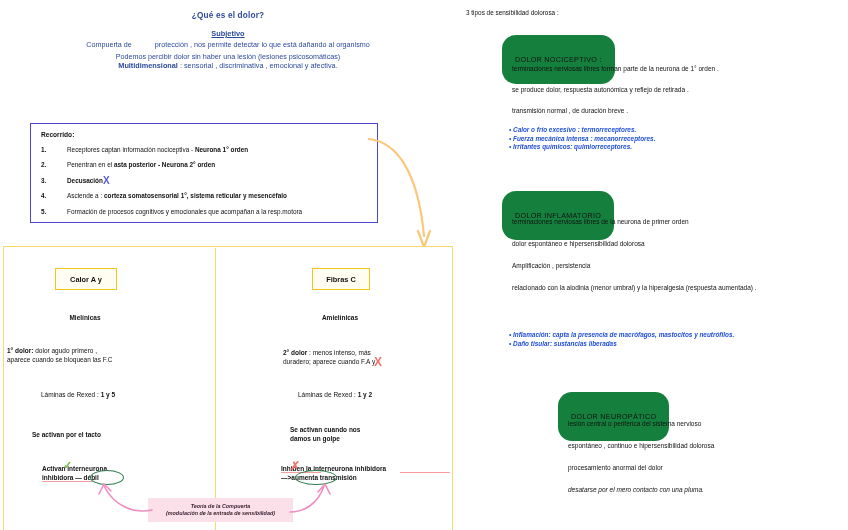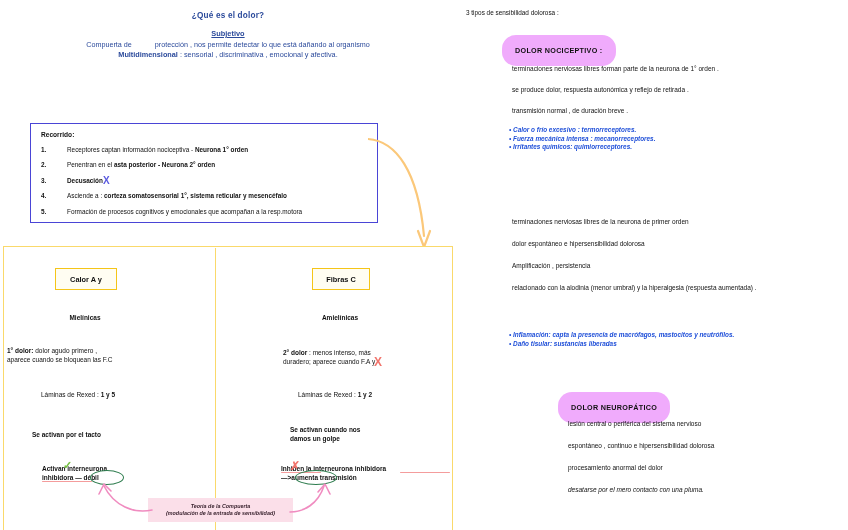--- a/index.html
+++ b/index.html
@@ -68,40 +68,41 @@
     background:#fbdfe9;display:flex;flex-direction:column;align-items:center;justify-content:center;
     font-size:5.4px;font-style:italic;font-weight:bold;color:#3b2430;line-height:7px;text-align:center;
   }
   .pink-arrow{position:absolute;pointer-events:none;}
 
   
   .right-col{position:absolute;left:458px;top:0;width:390px;height:530px;}
   .r-intro{position:absolute;left:8px;top:9px;font-size:6.4px;color:#111;}
 
   .pill{
-    position:absolute;background:#f0abfc;border-radius:14px;
-    padding:11px 13px;font-size:7.2px;font-weight:bold;color:#111;letter-spacing:.3px;
+    position:absolute;background:#15803d;border-radius:14px;
+    padding:20px 13px;font-size:7.2px;font-weight:normal;color:#111;letter-spacing:.3px;
     display:inline-block;
   }
   .r-line{position:absolute;font-size:6.5px;color:#111;line-height:9px;}
   .r-bullets{position:absolute;font-size:6.4px;color:#1f4fd8;font-style:italic;font-weight:bold;line-height:8.6px;}
 </style>
 </head>
 <body>
 
 <div class="page">
 
   <div class="left-col">
 
     <div class="header-block">
       <div class="h-title">¿Qué es el dolor?</div>
       <div class="h-sub">Subjetivo</div>
       <div class="h-line">
         <span>Compuerta de </span><b>protección</b><span> , nos permite detectar lo que está dañando al organismo</span>
       </div>
+      <div class="h-line">Podemos percibir dolor sin haber una lesión (lesiones psicosomáticas)</div>
       <div class="h-multi">
         <b>Multidimensional</b><span> : sensorial , discriminativa , emocional y afectiva.</span>
       </div>
     </div>
 
     <div class="recorrido">
       <div class="rec-title">Recorrido:</div>
 
       <div class="rec-row">
         <span class="rec-num">1.</span>
@@ -208,20 +209,21 @@
     <div class="pill" style="left:44px;top:35px;">DOLOR NOCICEPTIVO :</div>
     <div class="r-line" style="left:54px;top:64px;width:330px;">terminaciones nerviosas libres forman parte de la neurona de 1° orden .</div>
     <div class="r-line" style="left:54px;top:85px;width:330px;">se produce dolor, respuesta autonómica y reflejo de retirada .</div>
     <div class="r-line" style="left:54px;top:106px;width:330px;">transmisión normal , de duración breve .</div>
     <div class="r-bullets" style="left:51px;top:126px;width:340px;">
       <div>• Calor o frío excesivo : termorreceptores.</div>
       <div>• Fuerza mecánica intensa : mecanorreceptores.</div>
       <div>• Irritantes químicos: quimiorreceptores.</div>
     </div>
 
+    <div class="pill" style="left:44px;top:191px;">DOLOR INFLAMATORIO</div>
     <div class="r-line" style="left:54px;top:217px;width:340px;">terminaciones nerviosas libres de la neurona de primer orden</div>
     <div class="r-line" style="left:54px;top:239px;width:340px;">dolor espontáneo e hipersensibilidad dolorosa</div>
     <div class="r-line" style="left:54px;top:261px;width:340px;">Amplificación , persistencia</div>
     <div class="r-line" style="left:54px;top:283px;width:330px;">relacionado con la alodinia (menor umbral) y la hiperalgesia (respuesta aumentada) .</div>
     <div class="r-bullets" style="left:51px;top:331px;width:345px;">
       <div>• Inflamación: capta la presencia de macrófagos, mastocitos y neutrófilos.</div>
       <div>• Daño tisular: sustancias liberadas</div>
     </div>
 
     <div class="pill" style="left:100px;top:392px;">DOLOR NEUROPÁTICO</div>

